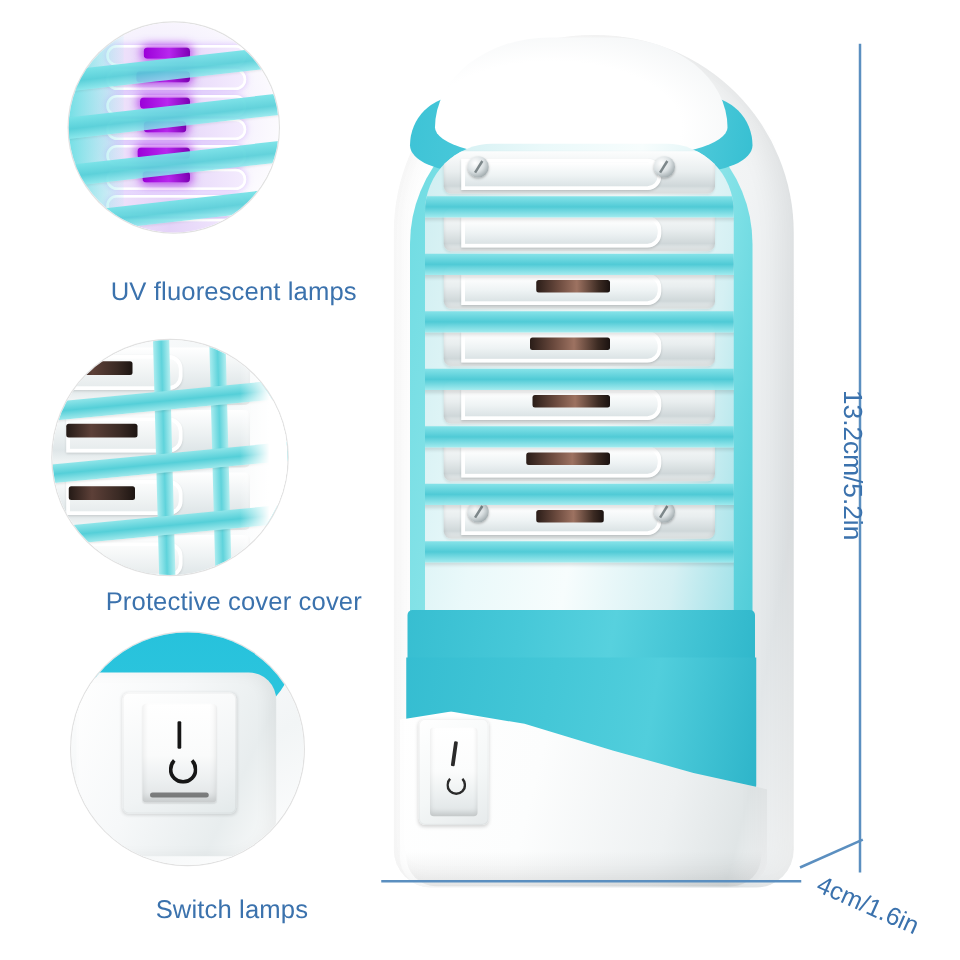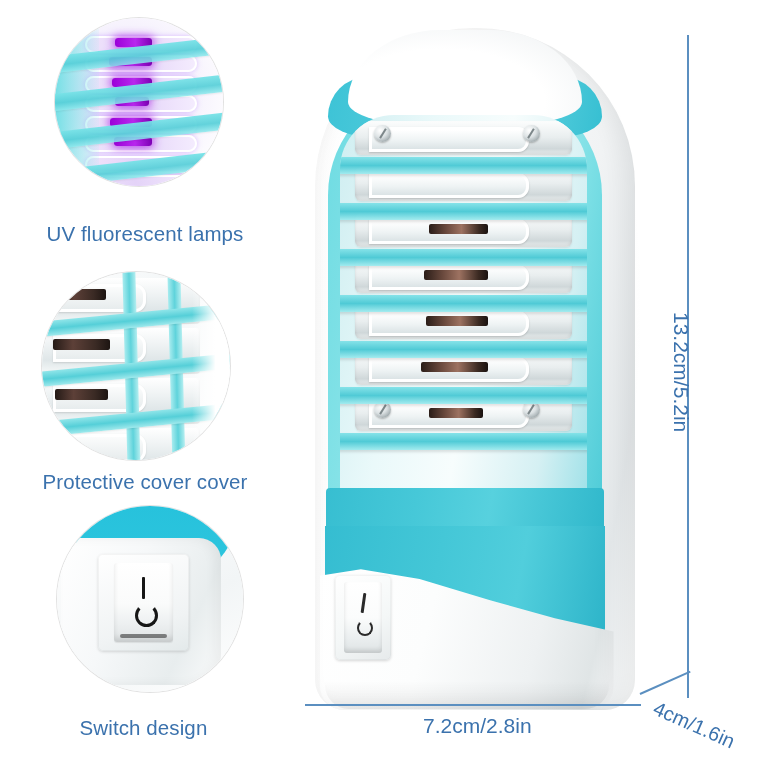--- a/index.html
+++ b/index.html
@@ -31,20 +31,21 @@
     box-shadow: 0 0 0 1px rgba(200,200,200,0.55);
   }
   .feature-label {
     position: absolute;
     width: 100%;
     text-align: center;
     color: #3b72ad;
     font-size: 20.5px;
     letter-spacing: 0.1px;
     white-space: nowrap;
+    margin-left: 42px;
   }
 
   
   #circle-uv { left: 55px; top: 18px; width: 168px; height: 168px; }
   .uv-bg {
     position: absolute; inset: 0;
     background:
       radial-gradient(circle at 42% 46%, #f3e6ff 0%, #ece2fb 28%, #f6f2fd 52%, #ffffff 85%);
   }
   .uv-tube {
@@ -375,21 +376,21 @@
       <div class="sw-dome"></div>
       <div class="sw-body"></div>
       <div class="sw-plate">
         <div class="sw-rocker">
           <div class="sw-mark-i"></div>
           <div class="sw-mark-o"></div>
           <div class="sw-shadow-line"></div>
         </div>
       </div>
     </div>
-    <div class="feature-label" style="left:0px; top:716px; width:287px;">Switch design</div>
+    <div class="feature-label" style="left:0px; top:716px; width:287px;">Switch lamps</div>
   </div>
 
   <div id="product">
     <div class="prod-shadow"></div>
     <div class="prod-white-shell"></div>
     <div class="prod-teal-body"></div>
     <div class="prod-teal-top-curve"></div>
     <div class="prod-dome"></div>
 
     <div class="grille">
@@ -442,18 +443,17 @@
         <div class="m-i"></div>
         <div class="m-o"></div>
       </div>
     </div>
   </div>
 
   <div class="dim-line dim-v" style="left:687px; top:35px; height:663px;"></div>
   <div class="dim-label" id="dim-height-label">13.2cm/5.2in</div>
 
   <div class="dim-line dim-h" style="left:305px; top:704px; width:336px;"></div>
-  <div class="dim-label" id="dim-width-label">7.2cm/2.8in</div>
 
   <div id="dim-depth-line"></div>
   <div class="dim-label" id="dim-depth-label">4cm/1.6in</div>
 
 </div>
 
 </body></html>

